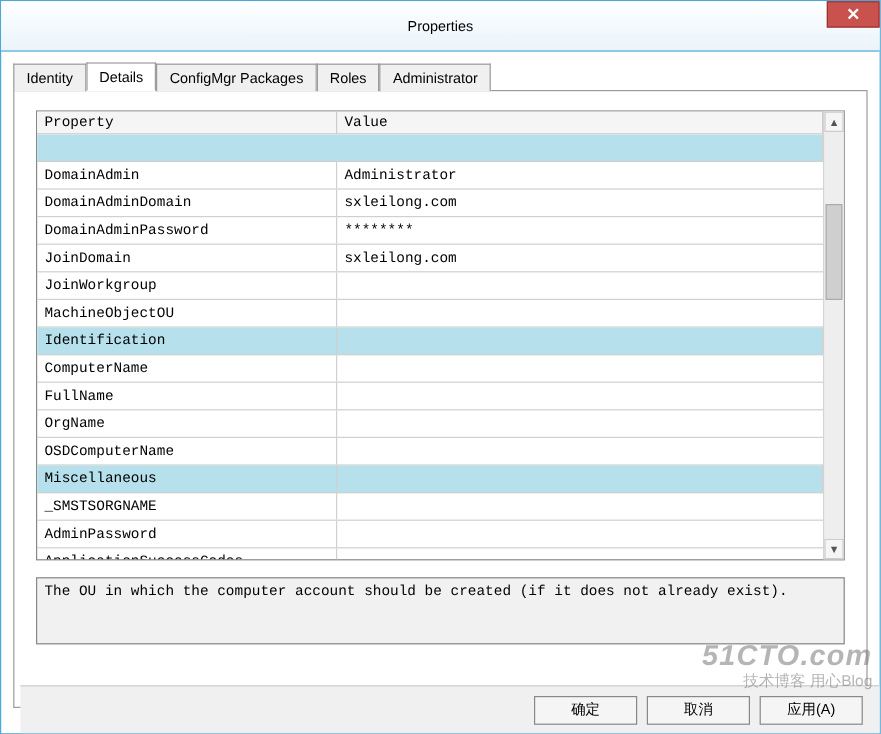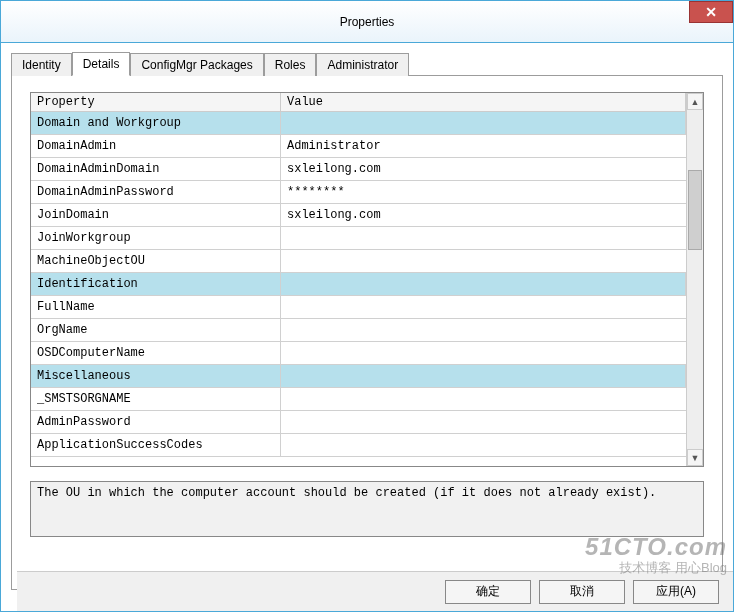--- a/index.html
+++ b/index.html
@@ -213,21 +213,20 @@
 
     <div class="grid-wrapper">
       <div class="grid-outer">
         <div class="grid-inner">
           <div class="grid-header">
             <div class="col col-prop">Property</div>
             <div class="col col-val">Value</div>
           </div>
           <div class="grid-body" id="grid-body">
               <div class="row group">
-                <div class="cell col-prop">Domain and Workgroup</div>
                 <div class="cell col-val"></div>
               </div>
               <div class="row">
                 <div class="cell col-prop">DomainAdmin</div>
                 <div class="cell col-val">Administrator</div>
               </div>
               <div class="row">
                 <div class="cell col-prop">DomainAdminDomain</div>
                 <div class="cell col-val">sxleilong.com</div>
               </div>
@@ -242,20 +241,24 @@
               <div class="row">
                 <div class="cell col-prop">JoinWorkgroup</div>
                 <div class="cell col-val"></div>
               </div>
               <div class="row">
                 <div class="cell col-prop">MachineObjectOU</div>
                 <div class="cell col-val"></div>
               </div>
               <div class="row group">
                 <div class="cell col-prop">Identification</div>
+                <div class="cell col-val"></div>
+              </div>
+              <div class="row">
+                <div class="cell col-prop">ComputerName</div>
                 <div class="cell col-val"></div>
               </div>
               <div class="row">
                 <div class="cell col-prop">FullName</div>
                 <div class="cell col-val"></div>
               </div>
               <div class="row">
                 <div class="cell col-prop">OrgName</div>
                 <div class="cell col-val"></div>
               </div>

